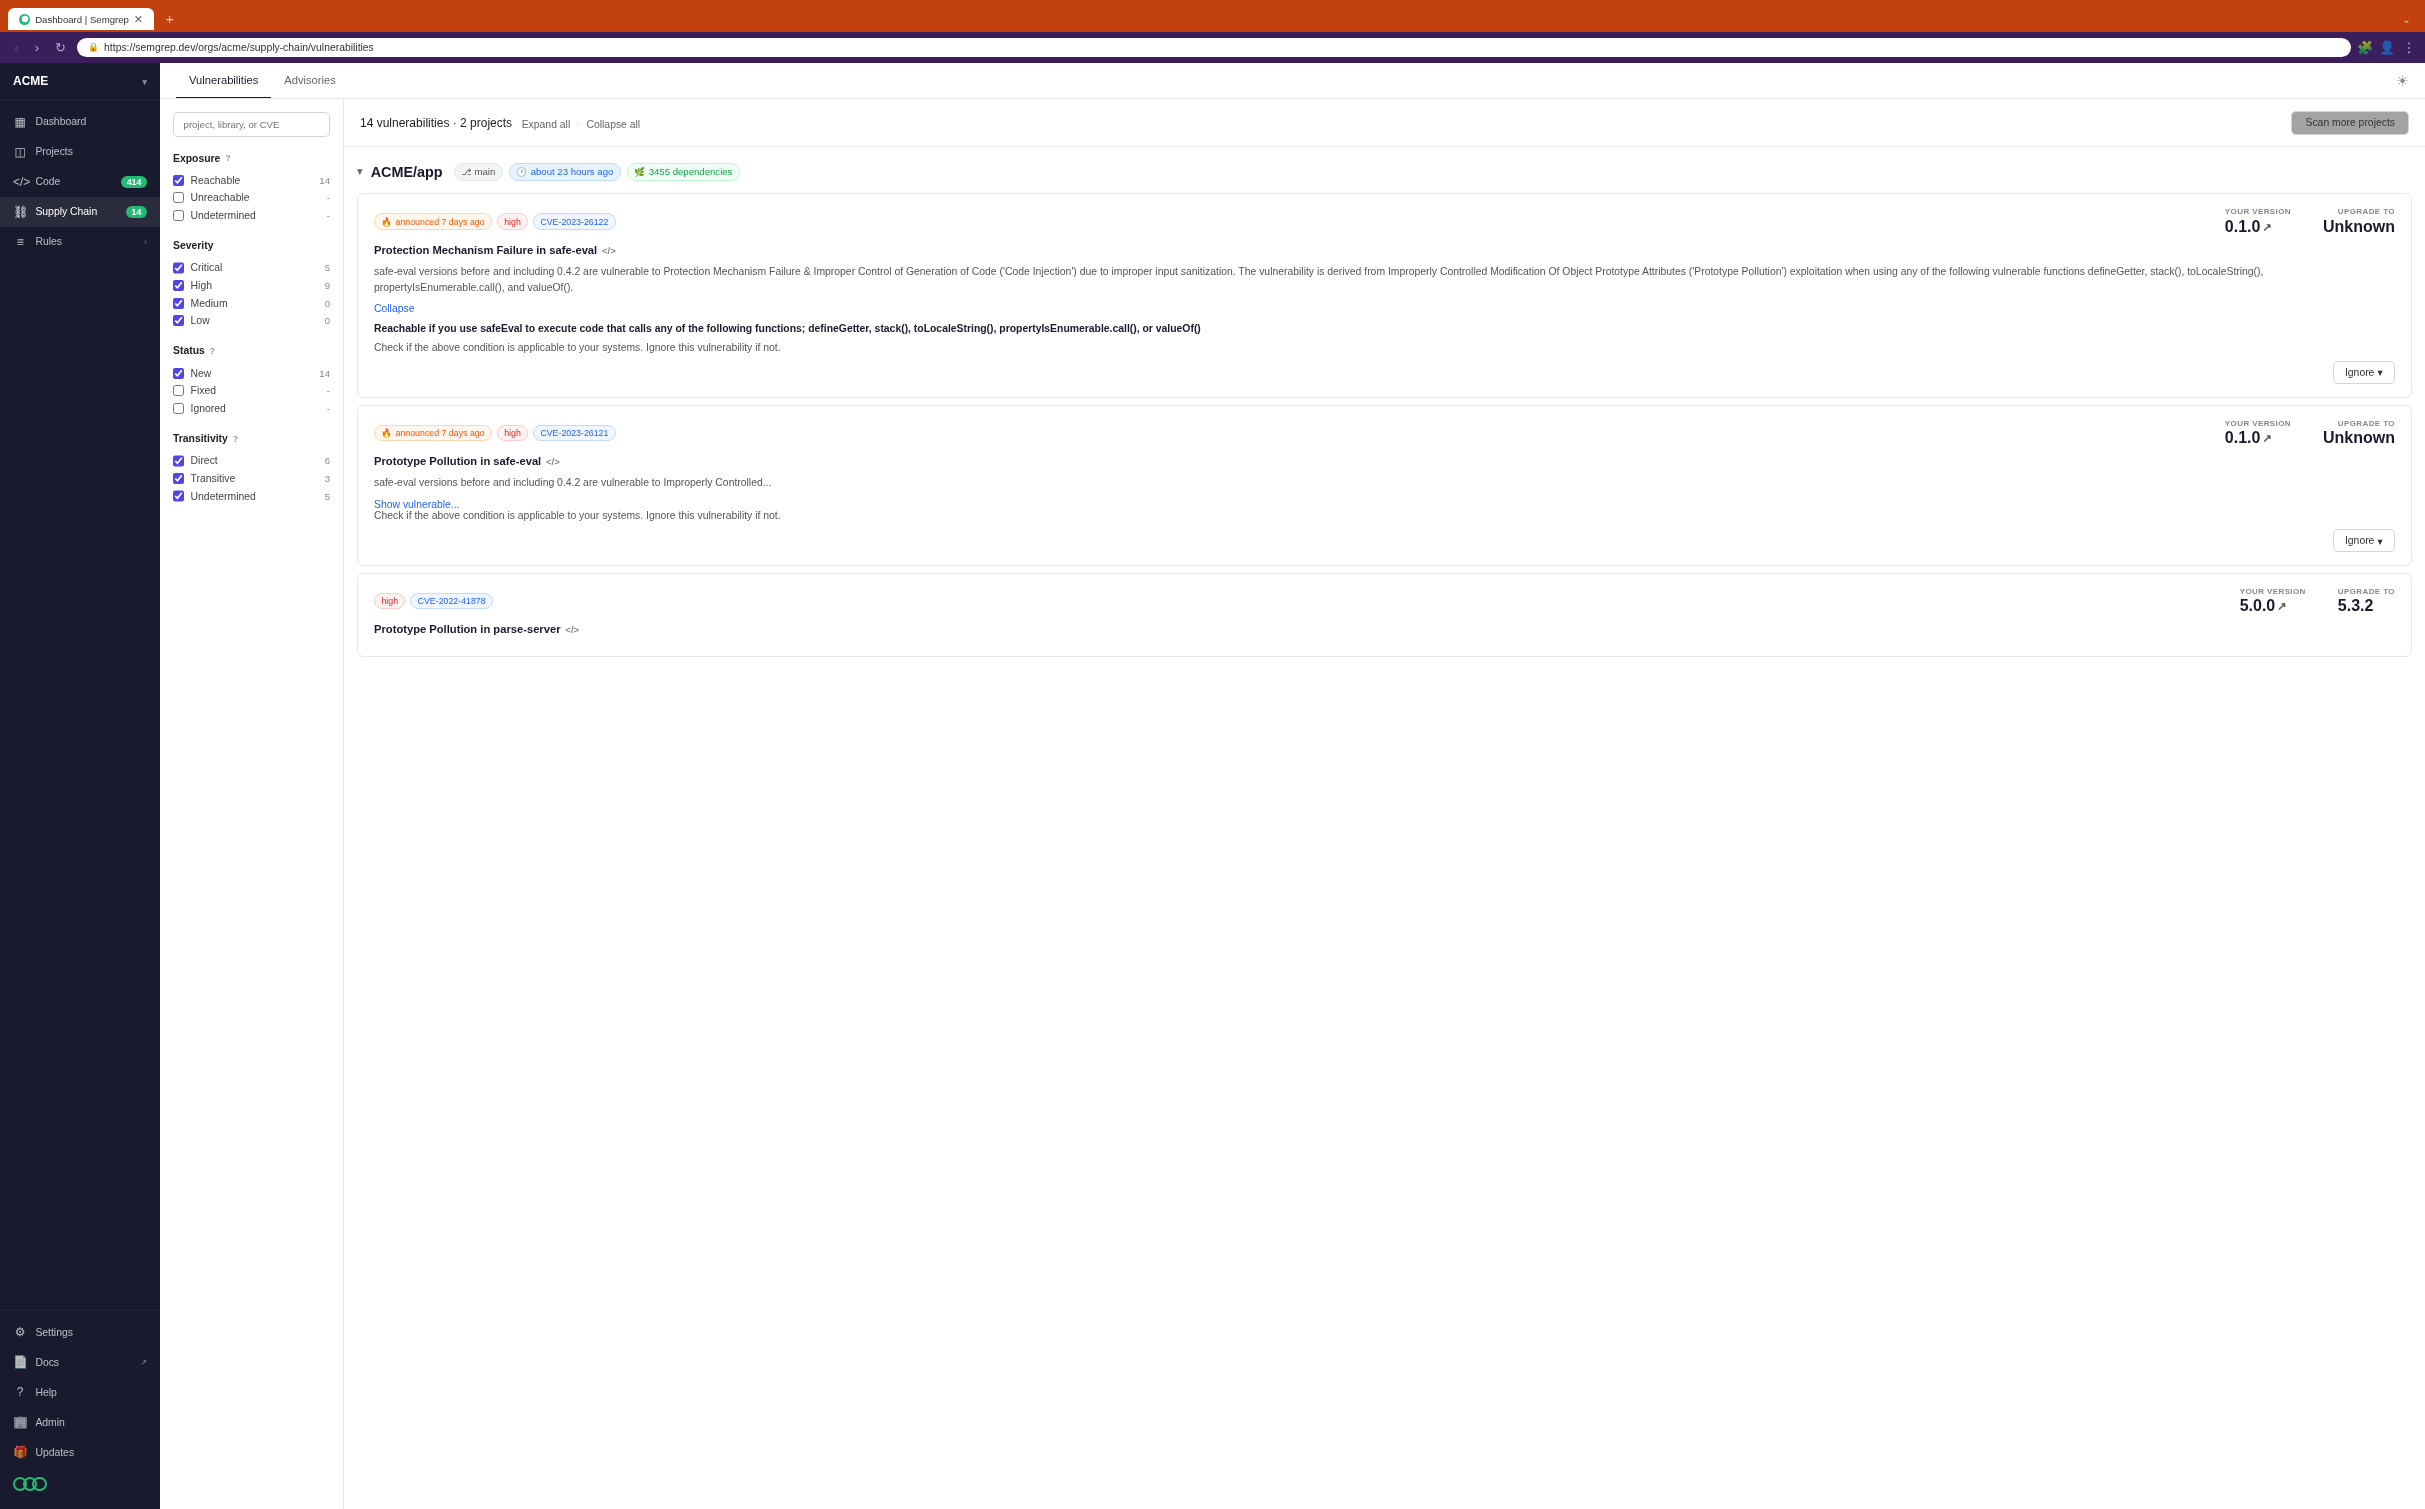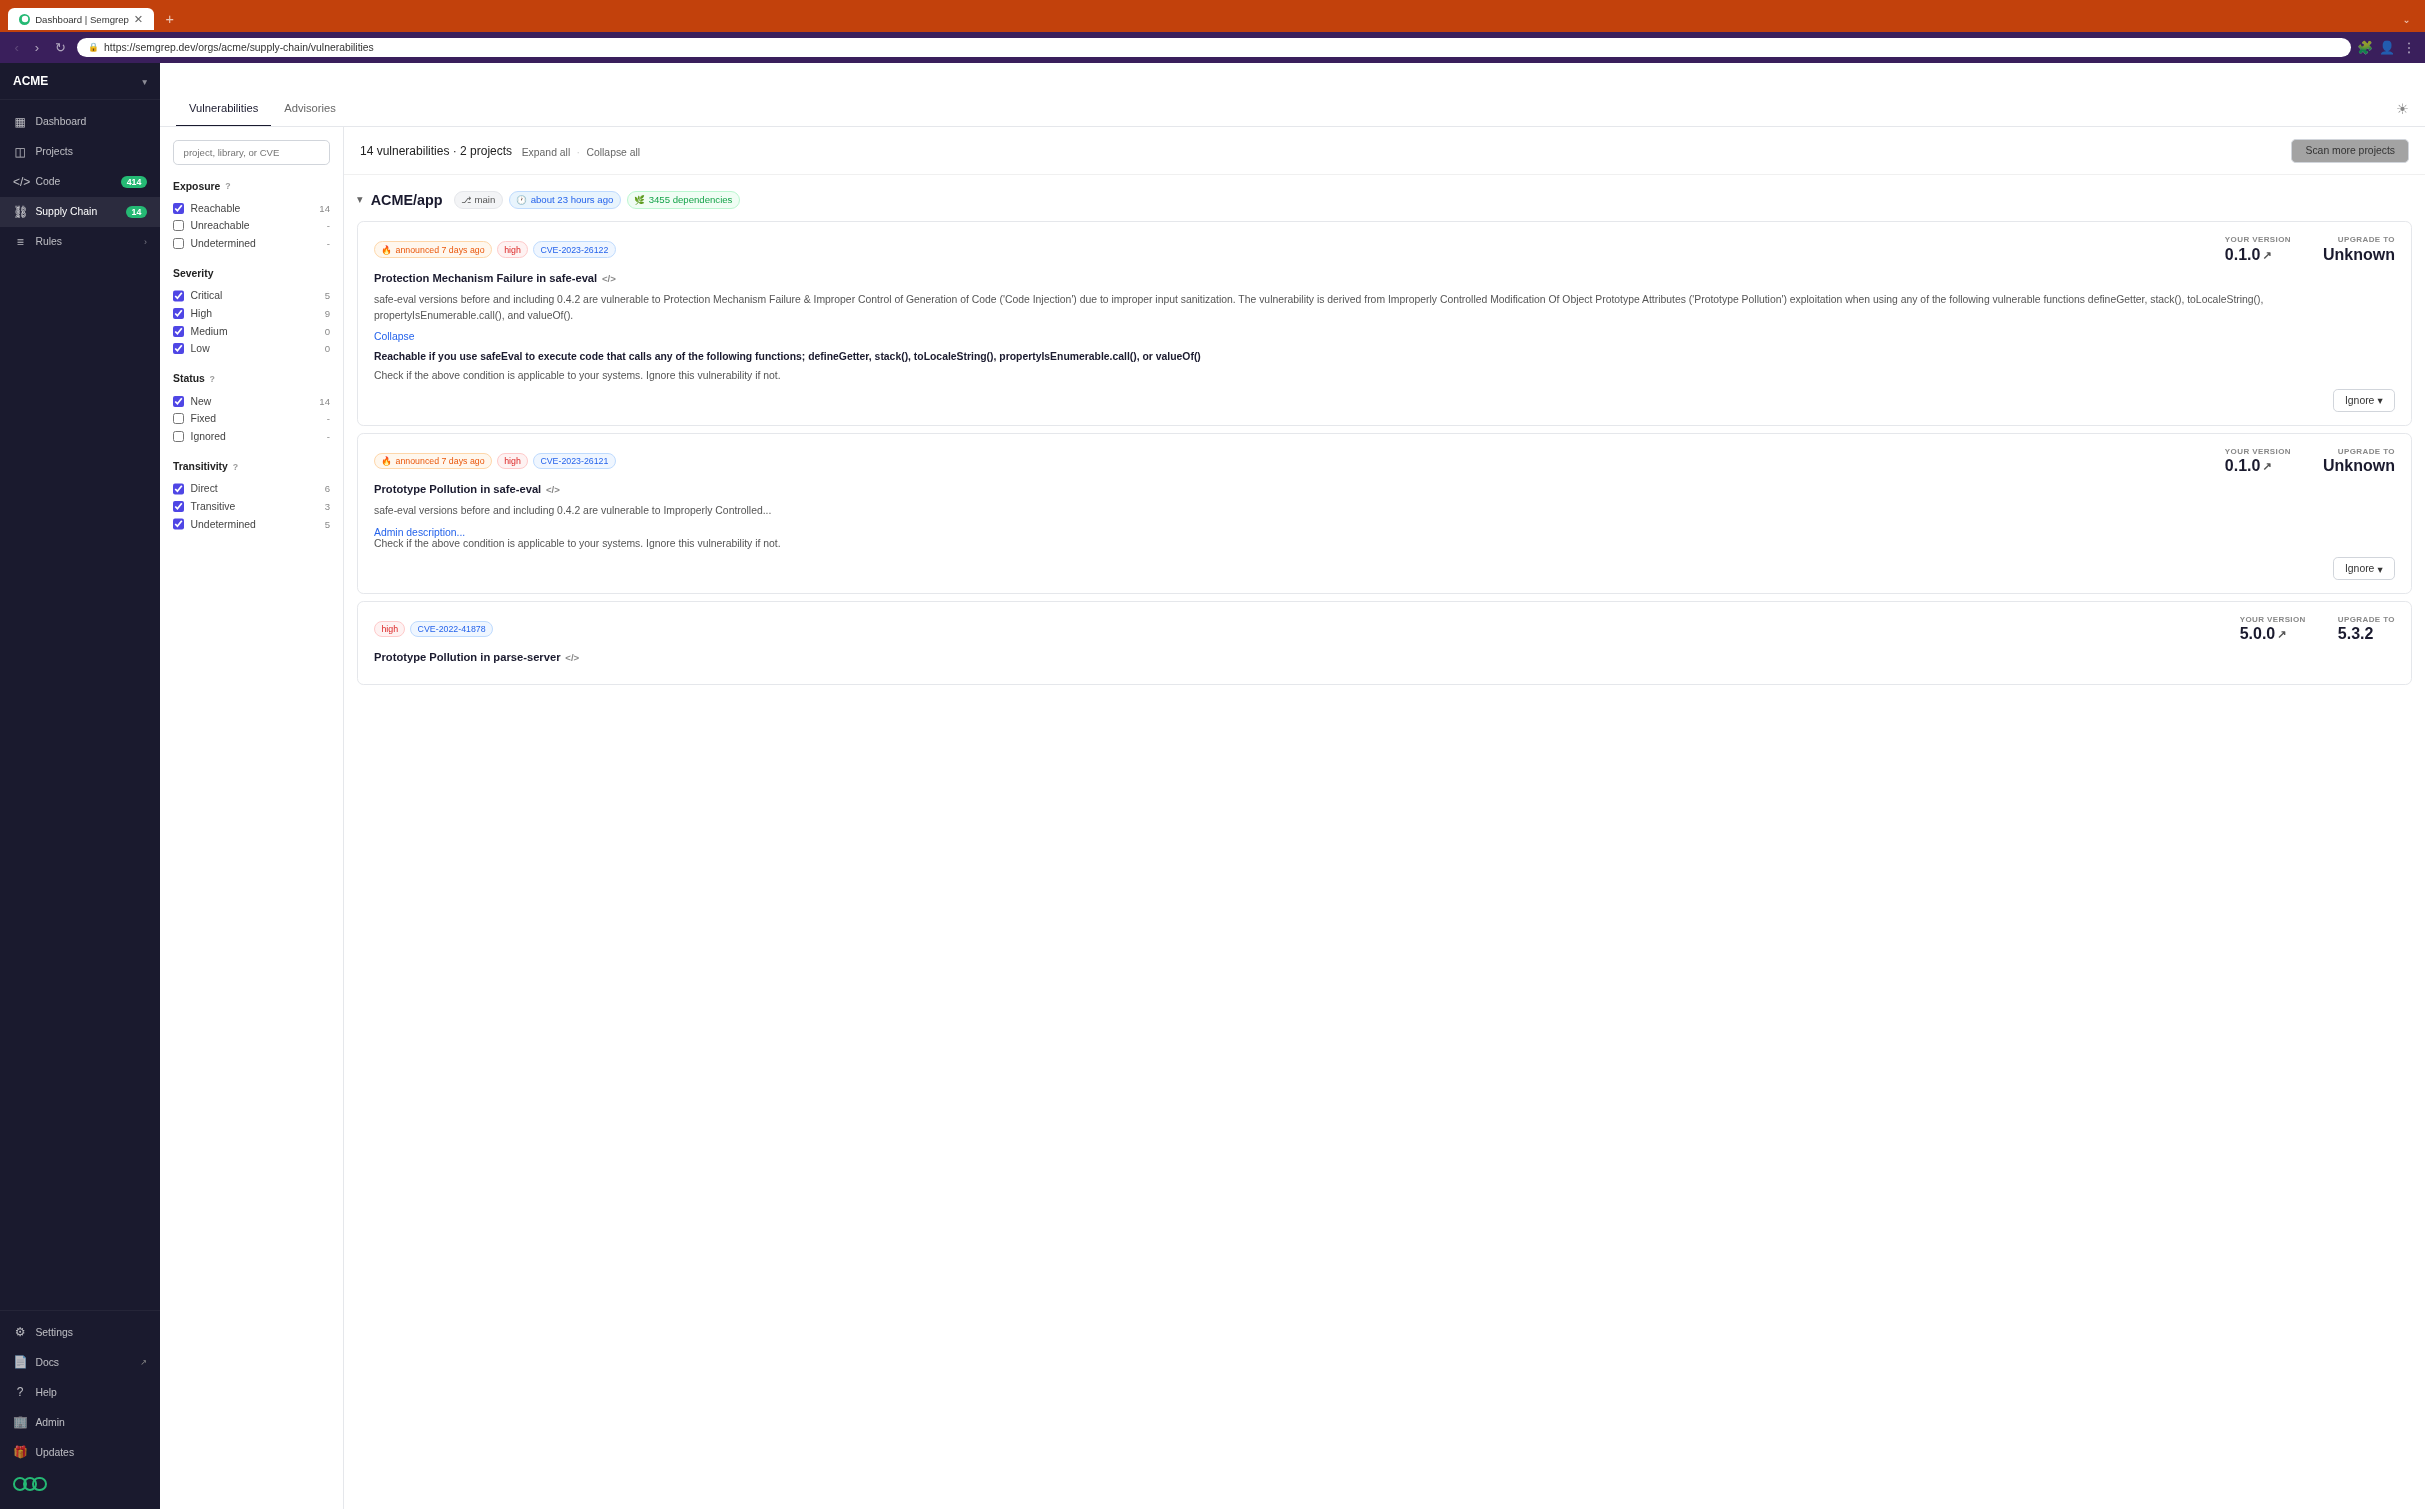--- a/index.html
+++ b/index.html
@@ -46,21 +46,21 @@
     .semgrep-logo { padding: 9.6px 13px; display: flex; align-items: center; gap: 6.4px; }
     .logo-circles { display: flex; gap: -1.6px; }
     .logo-circle { width: 14.4px; height: 14.4px; border-radius: 50%; border: 2.4px solid #25b974; }
     .logo-circle:nth-child(2) { margin-left: -4.8px; }
     .logo-circle:nth-child(3) { margin-left: -4.8px; }
 
     
     .main-content { flex: 1; background: white; display: flex; flex-direction: column; overflow: hidden; }
 
     
-    .top-nav { display: flex; align-items: center; padding: 0 16px; border-bottom: 0.8px solid #e5e7eb; background: white; justify-content: space-between; margin-top: 28px; }
+    .top-nav { display: flex; align-items: center; padding: 0 16px; border-bottom: 0.8px solid #e5e7eb; background: white; justify-content: space-between; }
     .top-tabs { display: flex; gap: 0; }
     .top-tab { padding: 11.2px 13px; font-size: 11.2px; color: #666; cursor: pointer; border-bottom: 1.6px solid transparent; }
     .top-tab.active { color: #1a1a2e; border-bottom: 1.6px solid #1a1a2e; font-weight: 500; }
     .top-nav-right { display: flex; align-items: center; gap: 9.6px; }
     .sun-icon { font-size: 14.4px; color: #888; cursor: pointer; }
 
     
     .vuln-panel { flex: 1; display: flex; overflow: hidden; }
 
     
@@ -434,21 +434,21 @@
                   <div class="version-value">Unknown</div>
                 </div>
               </div>
             </div>
             <div class="vuln-title">
               <span>Prototype Pollution in safe-eval</span>
               <span class="code-icon">&lt;/&gt;</span>
             </div>
             <div class="vuln-desc">safe-eval versions before and including 0.4.2 are vulnerable to Improperly Controlled...</div>
             <div>
-              <a class="show-desc-link">Admin description...</a>
+              <a class="show-desc-link">Show vulnerable...</a>
             </div>
             <div class="vuln-check">Check if the above condition is applicable to your systems. Ignore this vulnerability if not.</div>
             <div class="vuln-card-footer">
               <button class="ignore-btn">
                 <span>Ignore</span>
                 <span>▾</span>
               </button>
             </div>
           </div>
 

